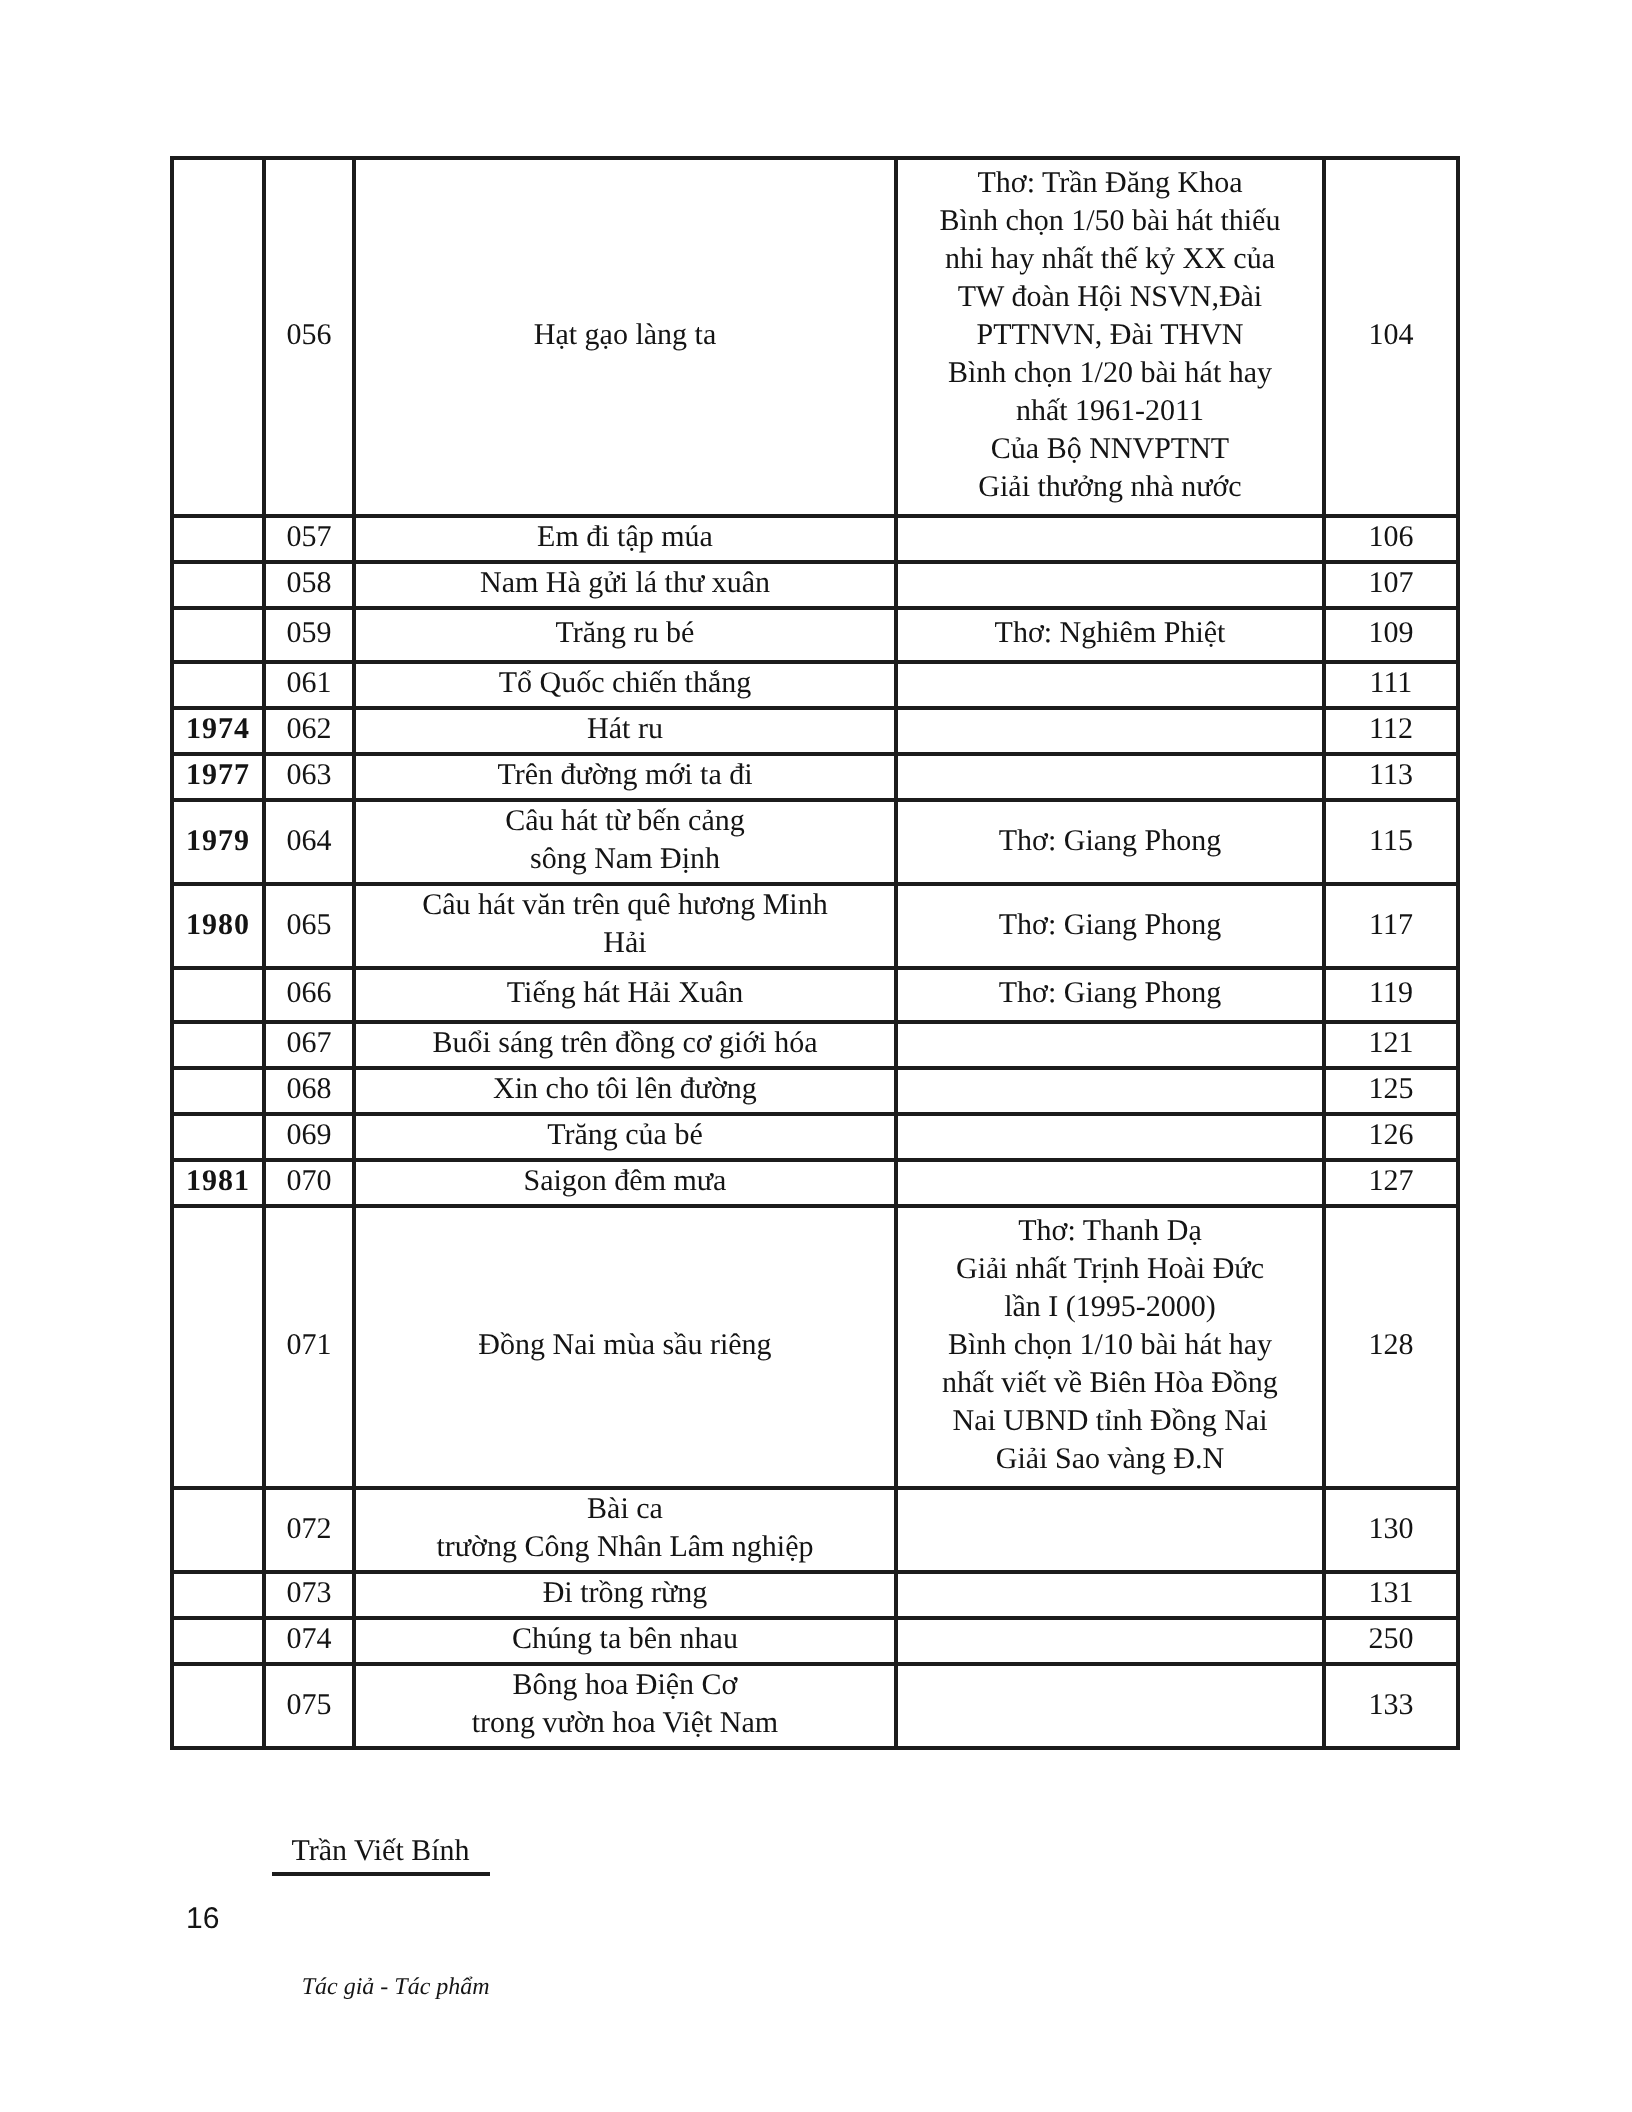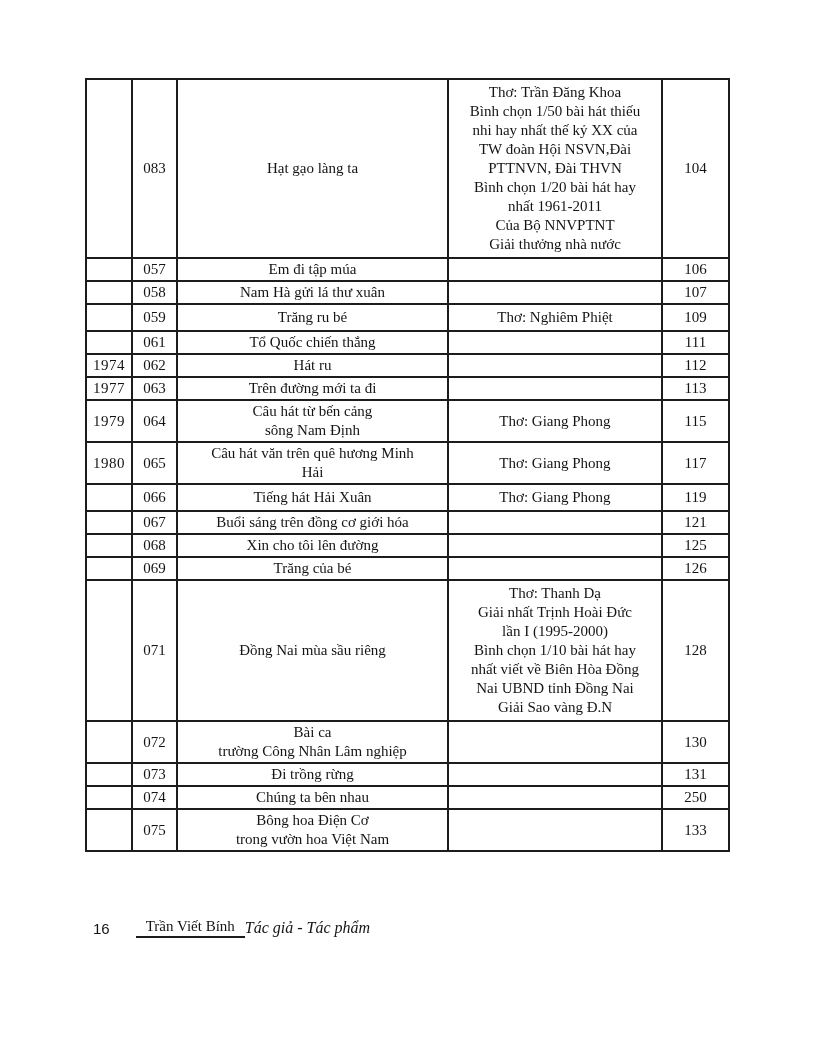--- a/index.html
+++ b/index.html
@@ -32,67 +32,69 @@
     line-height: 19px;
     padding: 1px 3px;
     white-space: pre-line;
     overflow: hidden;
   }
   col.w-year  { width: 46px; }
   col.w-num   { width: 45px; }
   col.w-title { width: 271px; }
   col.w-note  { width: 214px; }
   col.w-page  { width: 67px; }
-  td.c-year { font-weight: normal; letter-spacing: 0.5px; }
+  td.c-year { font-weight: bold; letter-spacing: 0.5px; }
   td.c-page { font-size: 15px; font-family: Liberation Serif, serif; }
   td.c-note { padding: 3px 2px; }
   .footer {
     position: absolute;
     left: 93px;
     top: 918px;
     display: flex;
     align-items: center;
     gap: 26px;
   }
   .pgnum {
     font-family: "Liberation Sans", "DejaVu Sans", sans-serif;
     font-size: 15px;
   }
   .fraction {
     display: inline-flex;
-    align-items: flex-start;
+    flex-direction: column;
+    align-items: flex-end;
   }
   .frac-top {
     font-size: 15px;
     padding: 0 10px 1px 10px;
     border-bottom: 2px solid #1c1c1c;
   }
   .frac-bottom {
     font-style: italic;
-    font-size: 16px;
+    font-size: 12px;
     padding-top: 1px;
+    margin-top: 47px;
   }
 </style>
 </head>
 <body>
 
 <div class="page">
 
   <table class="index-table">
     <colgroup>
       <col class="w-year">
       <col class="w-num">
       <col class="w-title">
       <col class="w-note">
       <col class="w-page">
     </colgroup>
     <tbody id="table-body">
         <tr>
       <td class="c-year"></td>
-      <td class="c-num">083</td>
+      <td class="c-num">056</td>
       <td class="c-title">Hạt gạo làng ta</td>
       <td class="c-note">Thơ: Trần Đăng Khoa
 Bình chọn 1/50 bài hát thiếu
 nhi hay nhất thế kỷ XX của
 TW đoàn Hội NSVN,Đài
 PTTNVN, Đài THVN
 Bình chọn 1/20 bài hát hay
 nhất 1961-2011
 Của Bộ NNVPTNT
 Giải thưởng nhà nước</td>
@@ -178,20 +180,27 @@
       <td class="c-page">125</td>
     </tr>
         <tr>
       <td class="c-year"></td>
       <td class="c-num">069</td>
       <td class="c-title">Trăng của bé</td>
       <td class="c-note"></td>
       <td class="c-page">126</td>
     </tr>
         <tr>
+      <td class="c-year">1981</td>
+      <td class="c-num">070</td>
+      <td class="c-title">Saigon đêm mưa</td>
+      <td class="c-note"></td>
+      <td class="c-page">127</td>
+    </tr>
+        <tr>
       <td class="c-year"></td>
       <td class="c-num">071</td>
       <td class="c-title">Đồng Nai mùa sầu riêng</td>
       <td class="c-note">Thơ: Thanh Dạ
 Giải nhất Trịnh Hoài Đức
 lần I (1995-2000)
 Bình chọn 1/10 bài hát hay
 nhất viết về Biên Hòa Đồng
 Nai UBND tỉnh Đồng Nai
 Giải Sao vàng Đ.N</td>

